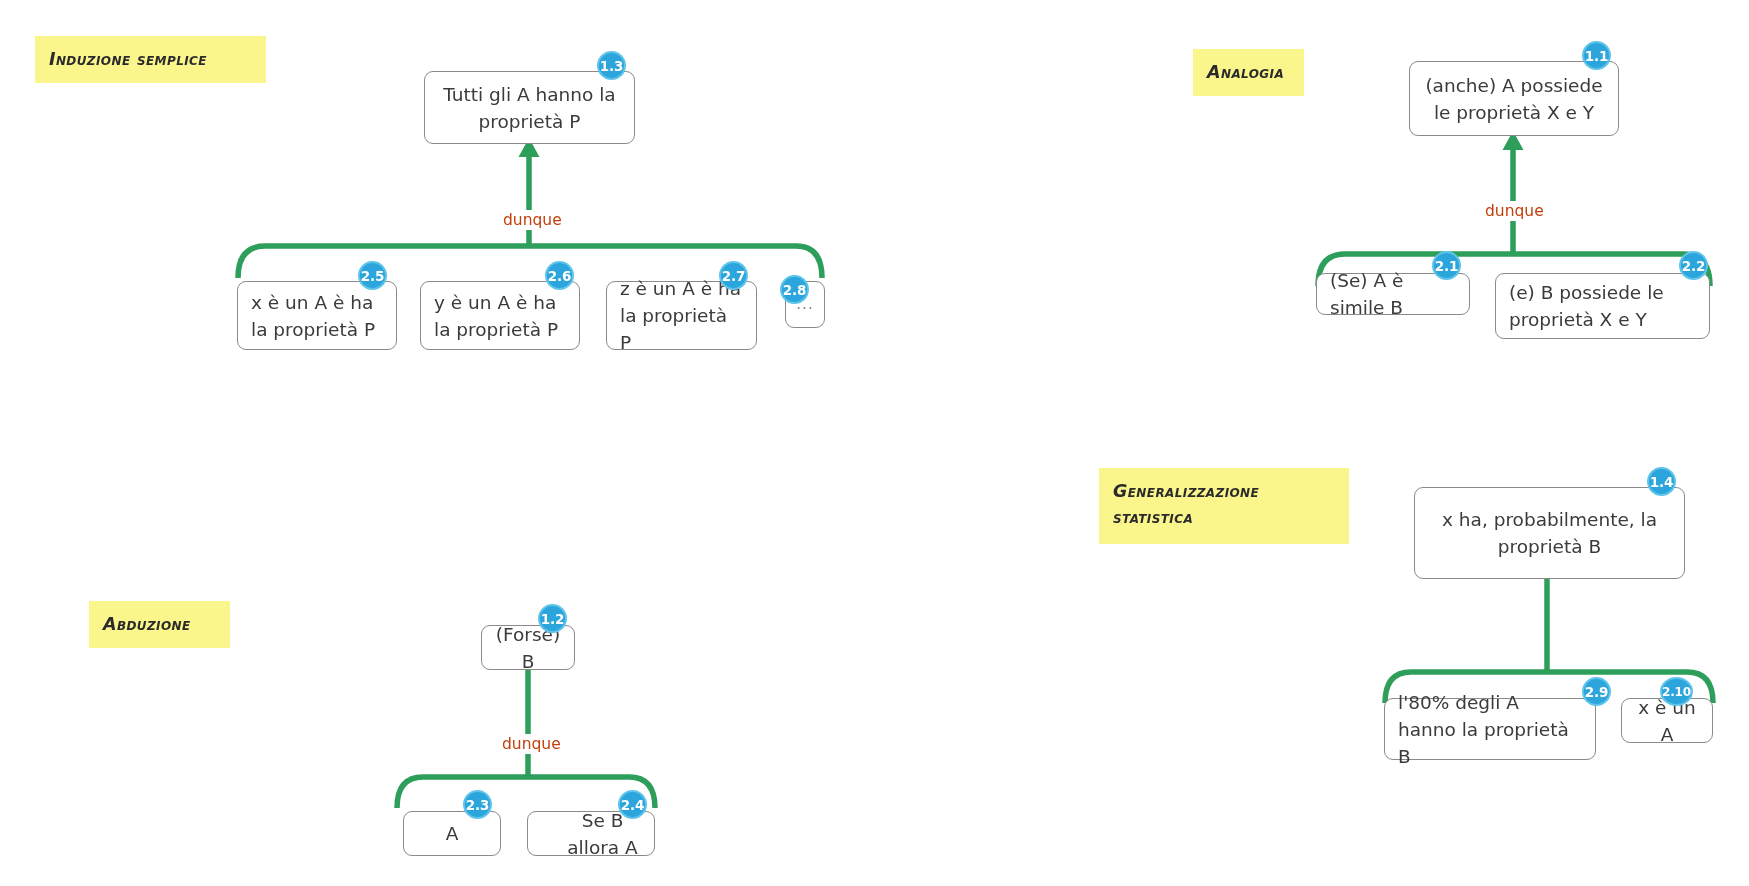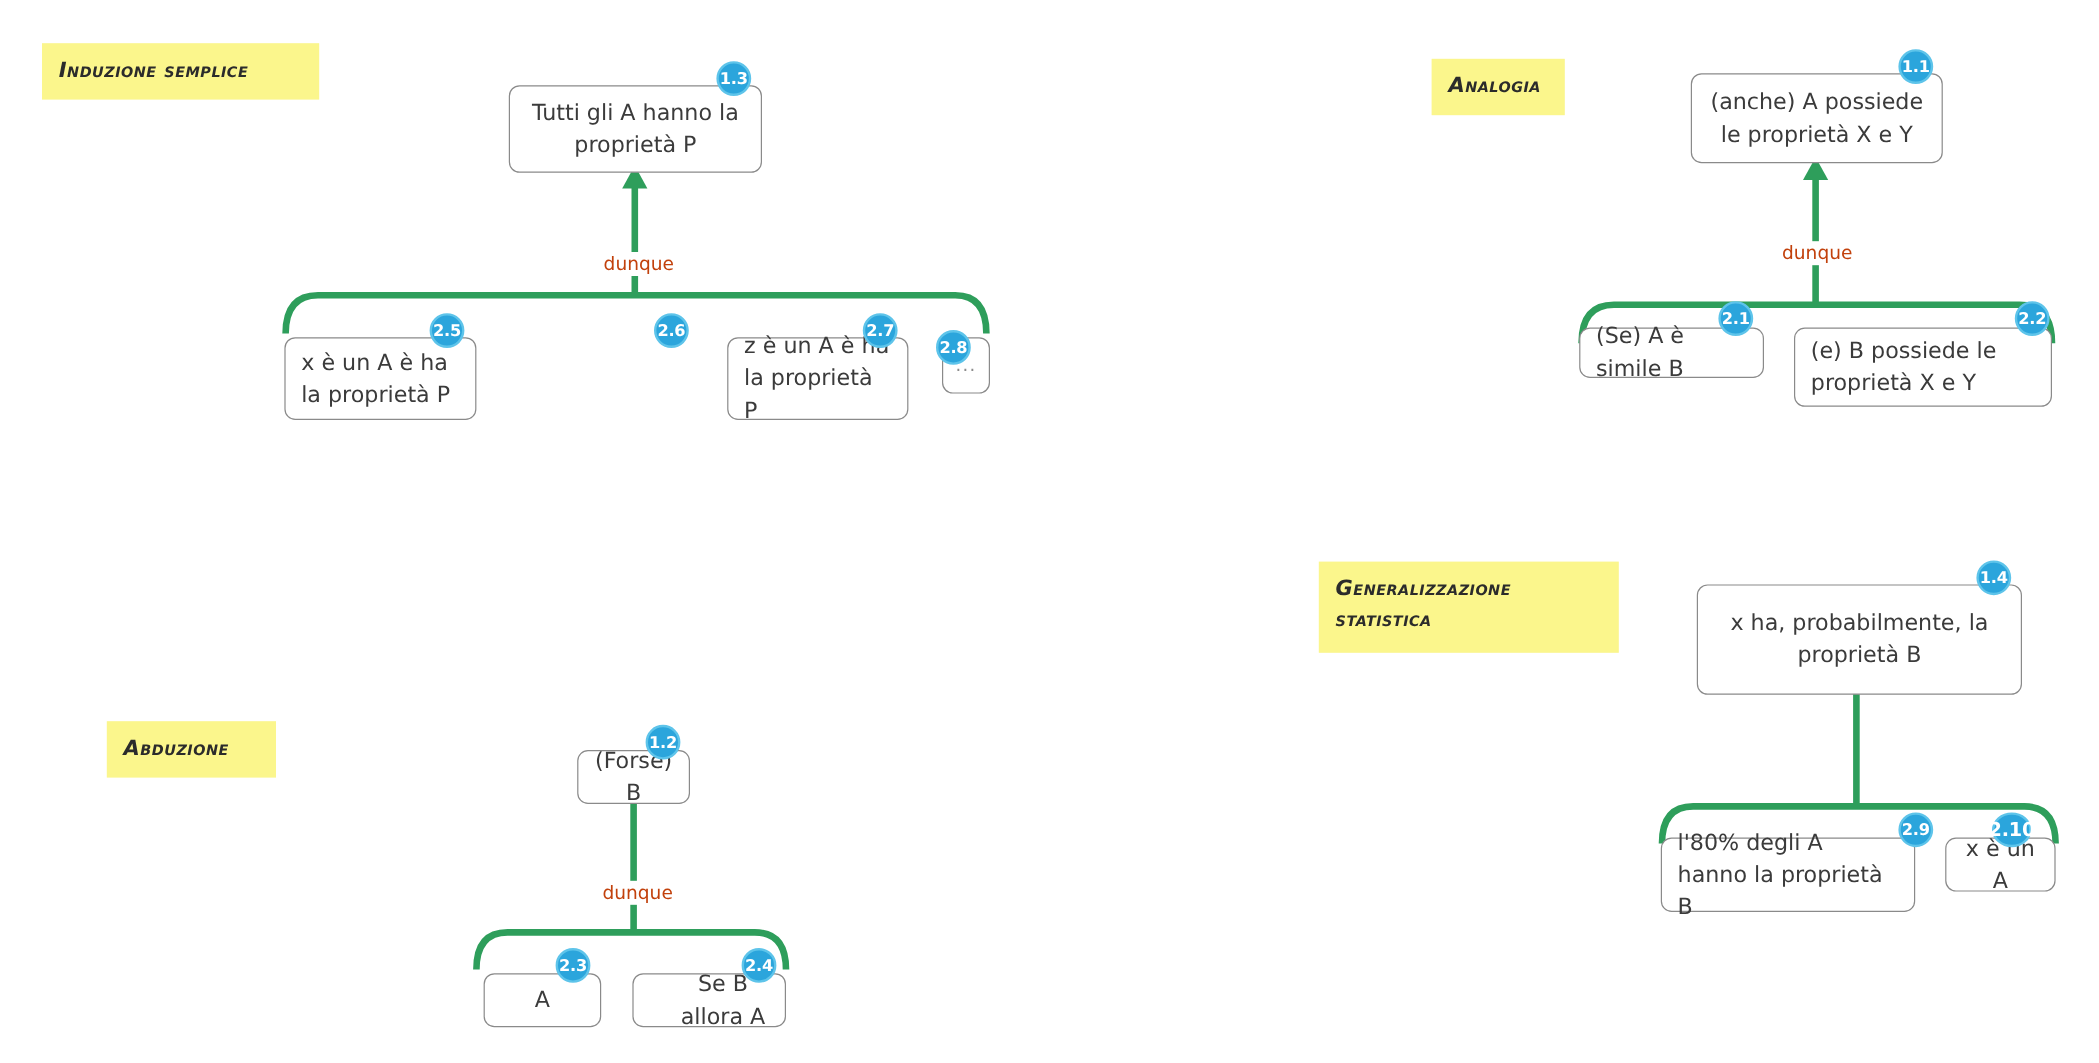--- a/index.html
+++ b/index.html
@@ -71,21 +71,21 @@
     color: #ffffff;
     font-size: 13.5px;
     font-weight: bold;
     display: flex;
     align-items: center;
     justify-content: center;
     box-sizing: border-box;
     z-index: 9;
     letter-spacing: -0.2px;
   }
-  .badge.wide { width: 33px; height: 29px; border-radius: 50%; font-size: 16px; }
+  .badge.wide { width: 33px; height: 29px; border-radius: 50%; font-size: 12px; }
 
   
   svg.links {
     position: absolute;
     left: 0; top: 0;
     width: 1749px;
     height: 886px;
     z-index: 1;
     pointer-events: none;
   }
@@ -135,20 +135,23 @@
   <div class="node center" style="left:424px; top:71px; width:211px; height:73px;">
     <span class="node-text">Tutti gli A hanno la proprietà P</span>
   </div>
   <div class="badge" style="left:597px; top:51px;">1.3</div>
 
   <div class="node left" style="left:237px; top:281px; width:160px; height:69px;">
     <span class="node-text">x è un A è ha la proprietà P</span>
   </div>
   <div class="badge" style="left:358px; top:261px;">2.5</div>
 
+  <div class="node left" style="left:420px; top:281px; width:160px; height:69px;">
+    <span class="node-text">y è un A è ha la proprietà P</span>
+  </div>
   <div class="badge" style="left:545px; top:261px;">2.6</div>
 
   <div class="node left" style="left:606px; top:281px; width:151px; height:69px;">
     <span class="node-text">z è un A è ha la proprietà P</span>
   </div>
   <div class="badge" style="left:719px; top:261px;">2.7</div>
 
   <div class="node center ellipsis" style="left:785px; top:281px; width:40px; height:47px; padding:4px 6px;">
     <span class="node-text">...</span>
   </div>

